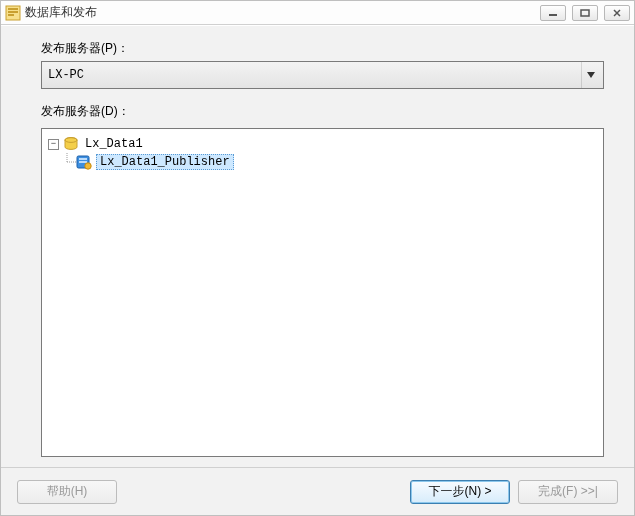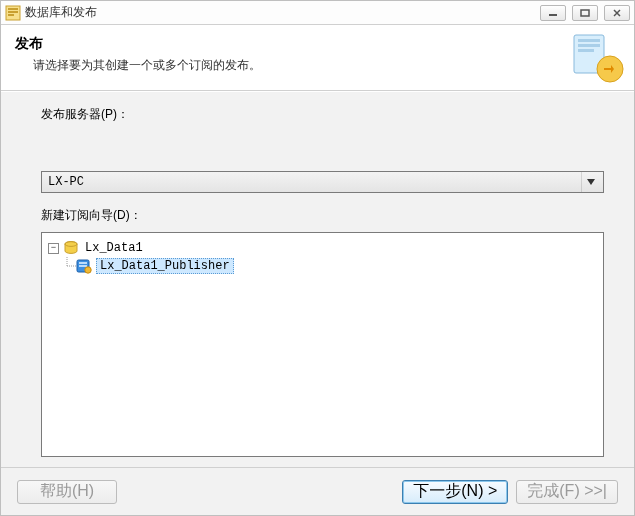--- a/index.html
+++ b/index.html
@@ -67,30 +67,29 @@
   .body-panel {
     flex: 1;
     padding: 14px 30px 10px 40px;
     background: #f2f2f2;
     border-top: 1px solid #fff;
     display: flex;
     flex-direction: column;
   }
   .field-label { font-size: 12px; margin-bottom: 4px; color: #000; }
   .combo {
-    height: 22px;
+    height: 28px;
     width: 100%;
     border: 1px solid #7a7a7a;
     background: linear-gradient(#f3f3f3,#e4e4e4);
     display: flex; align-items: center;
     padding: 0 4px 0 6px;
     font-family: "Courier New", monospace;
     font-size: 12px;
     position: relative;
-    margin-top: 44px;
   }
   .combo .combo-text { flex: 1; }
   .combo .combo-arrow {
     width: 18px; height: 100%;
     display: flex; align-items: center; justify-content: center;
     border-left: 1px solid rgba(0,0,0,0.12);
   }
   .combo .combo-arrow svg { width: 8px; height: 6px; }
   .tree-box {
     flex: 1;
@@ -140,21 +139,21 @@
     gap: 8px;
   }
   .footer .spacer { flex: 1; }
   .btn {
     min-width: 100px;
     height: 24px;
     border: 1px solid #8a8a8a;
     border-radius: 3px;
     background: linear-gradient(#fdfdfd,#e2e2e2);
     display: inline-flex; align-items: center; justify-content: center;
-    font-size: 16px;
+    font-size: 12px;
     padding: 0 10px;
     color: #000;
   }
   .btn.default {
     border: 1px solid #3c7fb1;
     box-shadow: 0 0 0 1px #8cc7ec inset;
     background: linear-gradient(#f7fbff,#d7ecfb);
   }
   .btn.disabled {
     color: #9a9a9a;
@@ -192,52 +191,36 @@
       </div>
       <div class="win-btn">
         <svg width="10" height="8" viewBox="0 0 10 8">
             <line x1="2" y1="1" x2="8" y2="7" stroke="#555" stroke-width="1.5"></line>
             <line x1="8" y1="1" x2="2" y2="7" stroke="#555" stroke-width="1.5"></line>
           </svg>
       </div>
     </div>
   </div>
 
-  <div class="header">
-    <div class="text-block">
-      <div class="header-title">发布</div>
-      <div class="header-desc">请选择要为其创建一个或多个订阅的发布。</div>
-    </div>
-    <div class="header-illus">
-      <svg viewBox="0 0 56 52">
-        <rect x="4" y="2" width="30" height="38" rx="2" fill="#d8eefc" stroke="#88b9dc"></rect>
-        <rect x="8" y="6" width="22" height="3" fill="#a9cfe9"></rect>
-        <rect x="8" y="11" width="22" height="3" fill="#a9cfe9"></rect>
-        <rect x="8" y="16" width="16" height="3" fill="#a9cfe9"></rect>
-        <circle cx="40" cy="36" r="13" fill="#f6c94a" stroke="#d9a21e"></circle>
-        <path d="M34 36 h10 l-3 -4 v3 h-7 z M44 36 l-3 4 v-3 h-7 v-1 h10 z" fill="#e08a00"></path>
-      </svg>
-    </div>
-  </div>
 
   <div class="body-panel">
 
     <div class="field-label">发布服务器(P)：</div>
     <div class="combo">
       <span class="combo-text">LX-PC</span>
       <span class="combo-arrow">
         <svg viewBox="0 0 8 6">
             <path d="M0 0 L8 0 L4 6 Z" fill="#333"></path>
           </svg>
       </span>
     </div>
 
     <div class="section-gap"></div>
 
-    <div class="field-label">新建订阅向导(D)：</div>
+    <div class="field-label">发布服务器(D)：</div>
     <div class="tree-box">
 
       <div class="tree-row">
         <span class="tree-toggle">−</span>
         <span class="db-icon">
           <svg viewBox="0 0 16 16">
             <ellipse cx="8" cy="4" rx="6" ry="2.4" fill="#f4cf4a" stroke="#c9a030"></ellipse>
             <path d="M2 4 v7 a6 2.4 0 0 0 12 0 v-7" fill="#f4cf4a" stroke="#c9a030"></path>
             <ellipse cx="8" cy="4" rx="6" ry="2.4" fill="none" stroke="#c9a030"></ellipse>
           </svg>

